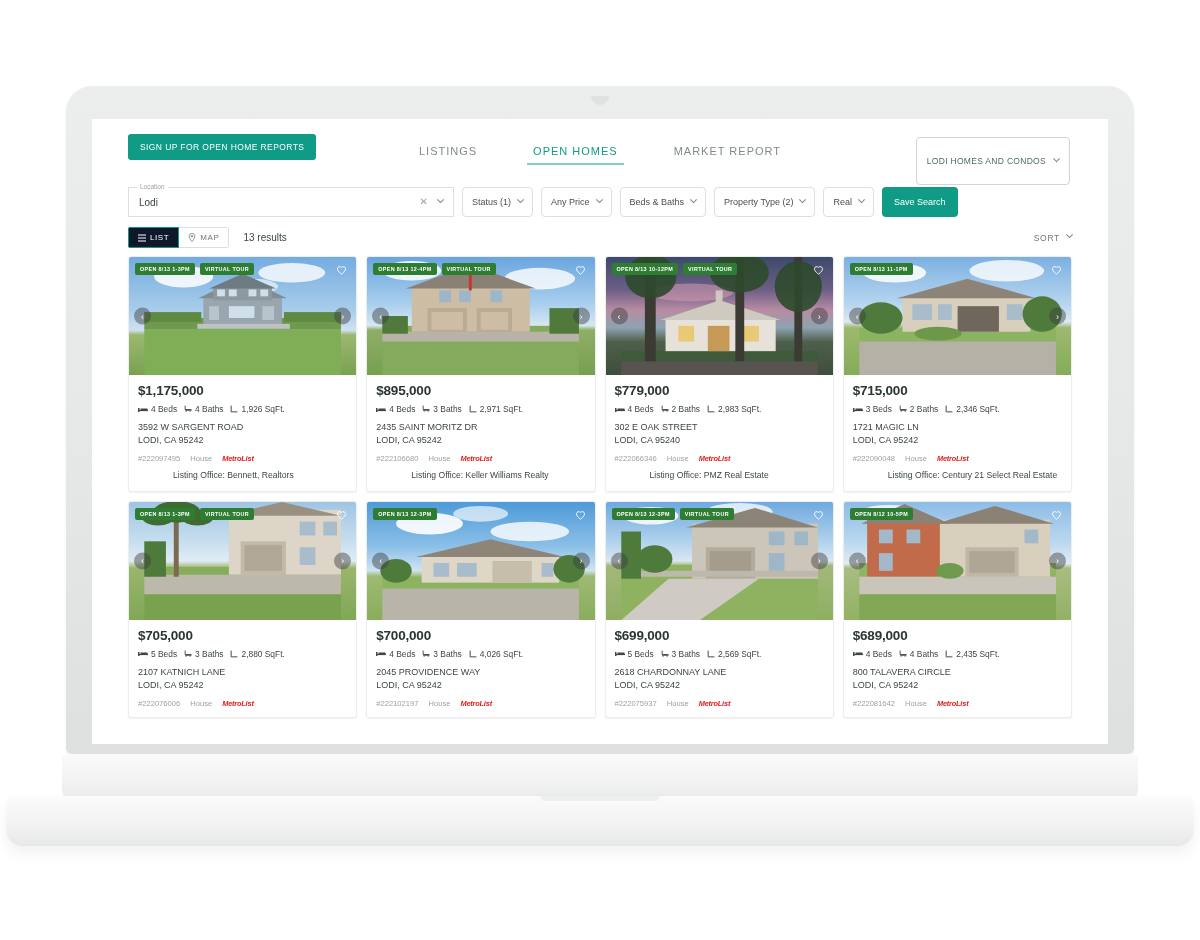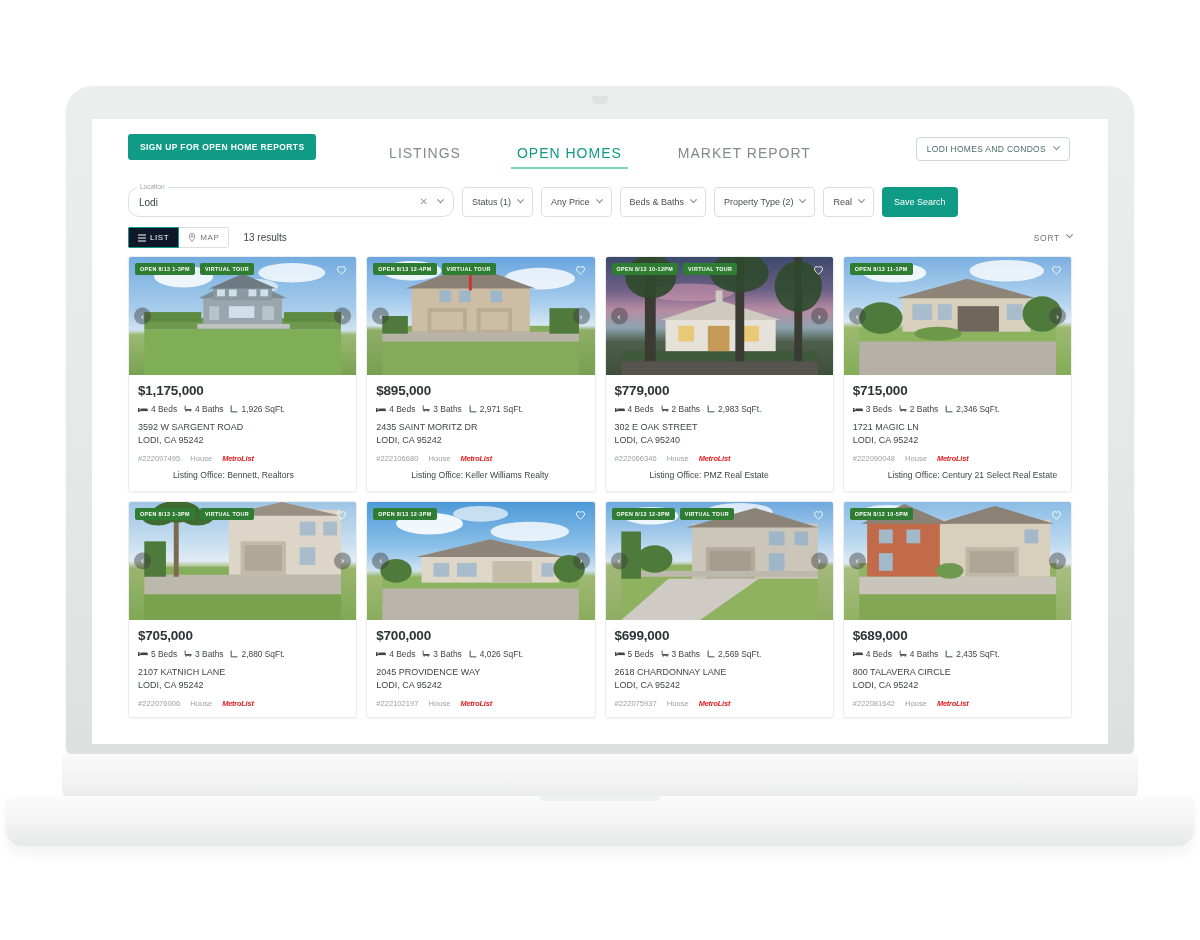--- a/index.html
+++ b/index.html
@@ -58,55 +58,55 @@
     background:#fdfdfd; border-radius: 0 0 5px 5px;
   }
 
   
   .page { position:relative; width:100%; height:100%; background:#fff; }
 
   .top-row { position:relative; height: 58px; padding: 16px 20px 0 20px; }
   .signup-btn {
     position:absolute; left: 36px; top: 15px;
     background: #0f9b86; color:#fff;
-    font-size: 8.5px; letter-spacing: .4px; font-weight: 700;
+    font-size: 8.5px; letter-spacing: .4px; font-weight: 400;
     padding: 8px 12px; border-radius: 3px; border: none; cursor: pointer;
     white-space: nowrap;
   }
   .area-select {
     position:absolute; right: 38px; top: 18px;
     border: 1px solid #cfd6d5; border-radius: 4px;
-    padding: 6px 10px; font-size: 8.5px; color:#4c6b68; letter-spacing:.3px;
+    padding: 18px 10px; font-size: 8.5px; color:#4c6b68; letter-spacing:.3px;
     display:flex; align-items:center; gap:8px; cursor:pointer; background:#fff;
   }
   .chev { display:inline-block; width:7px; height:7px; border-right:1.3px solid #7d8a89; border-bottom:1.3px solid #7d8a89; transform: rotate(45deg) translate(-2px,-2px); }
   .chev.sm { width:5px; height:5px; border-width:1.1px; }
 
   .nav-tabs {
     display:flex; justify-content:center; gap: 44px;
     margin-top: 4px; padding-bottom: 0;
   }
   .nav-tab {
-    font-size: 14px; letter-spacing: 1px; color:#808b8a; padding: 6px 6px 8px 6px;
+    font-size: 11px; letter-spacing: 1px; color:#808b8a; padding: 6px 6px 8px 6px;
     cursor:pointer; position:relative; white-space:nowrap;
   }
   .nav-tab.active { color:#0f9b86; }
   .nav-tab.active::after {
     content:""; position:absolute; left:0; right:0; bottom:0;
     height:2px; background:#7fcfc2;
   }
 
   
   .filter-bar {
     display:flex; align-items:flex-start; gap: 8px;
     padding: 10px 36px 0 36px;
   }
   .location-field {
     position:relative; flex: 1 1 auto; max-width: 326px;
-    border:1px solid #dcdfdf; border-radius:11px; height: 30px;
+    border:1px solid #dcdfdf; border-radius:0; height: 30px;
     display:flex; align-items:center; padding: 0 10px; background:#fff;
   }
   .location-label {
     position:absolute; top:-5px; left:8px; background:#fff; padding: 0 3px;
     font-size: 6.5px; color:#9aa3a2;
   }
   .location-value { font-size: 10px; color:#3a4443; }
   .loc-actions { margin-left:auto; display:flex; align-items:center; gap:10px; color:#97a0a0; }
   .xmark { font-size: 10px; line-height:1; cursor:pointer; }
 

